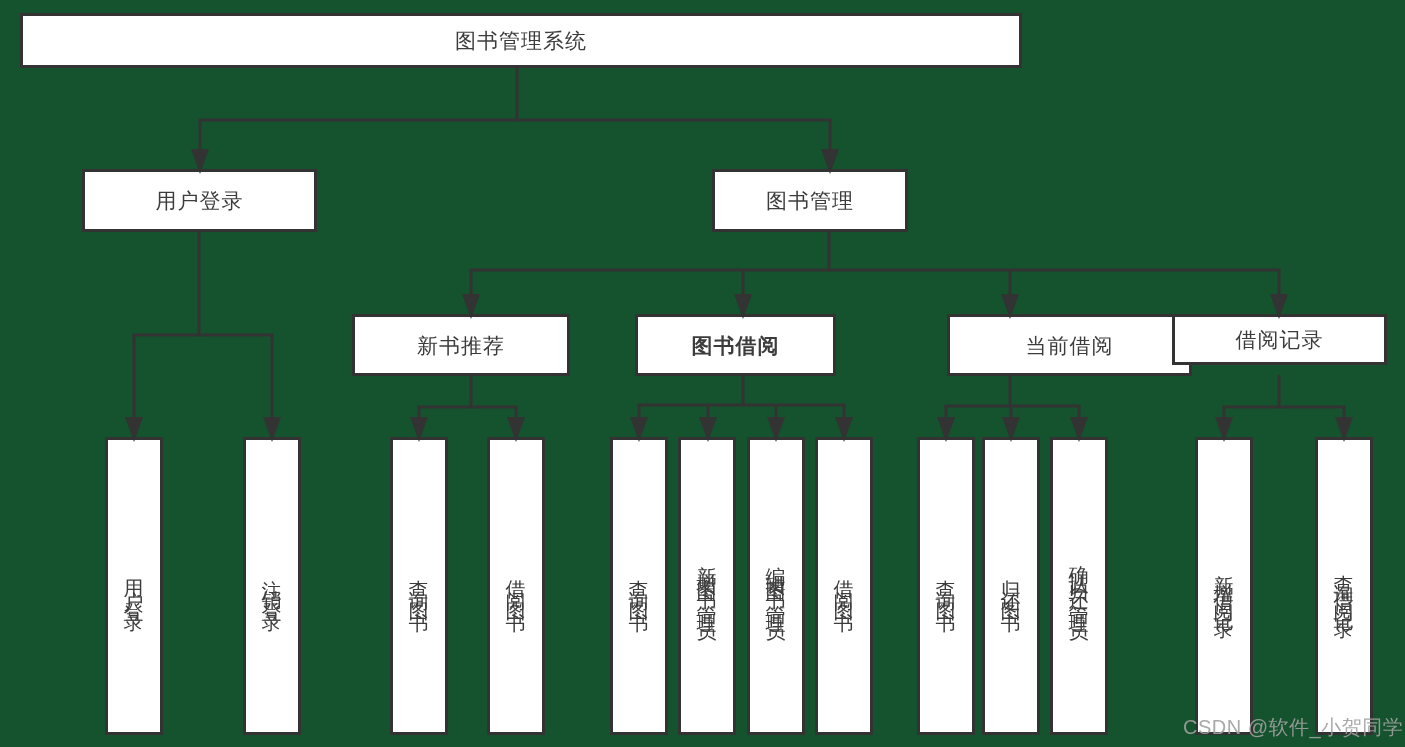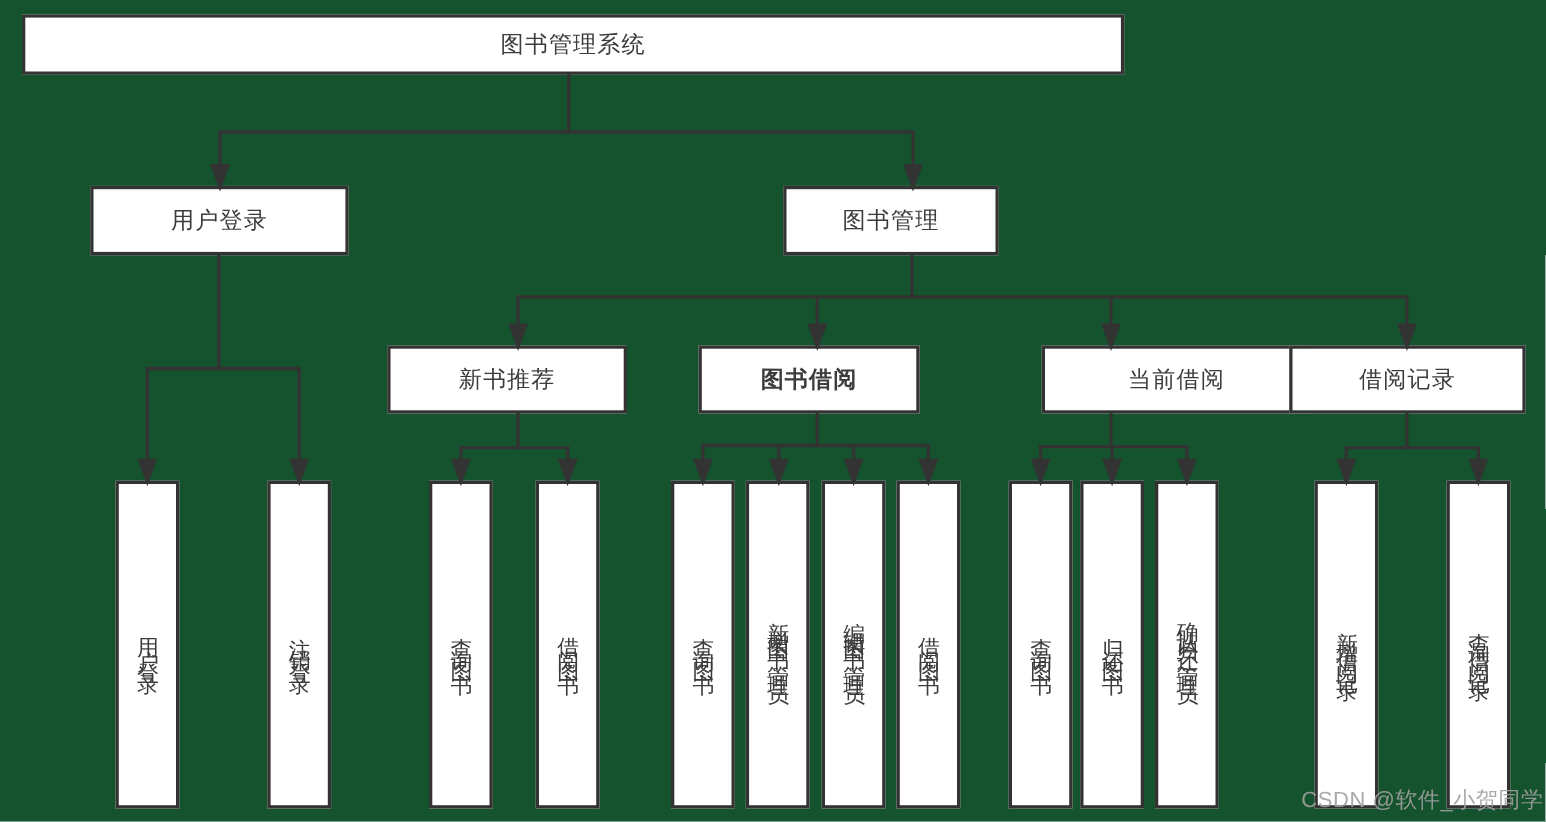--- a/index.html
+++ b/index.html
@@ -138,21 +138,21 @@
   </svg>
 
   <div class="node" style="left:20px; top:13px; width:1002px; height:55px;">图书管理系统</div>
 
   <div class="node" style="left:82px; top:169px; width:235px; height:63px;">用户登录</div>
   <div class="node" style="left:712px; top:169px; width:196px; height:63px;">图书管理</div>
 
   <div class="node" style="left:352px; top:314px; width:218px; height:62px;">新书推荐</div>
   <div class="node" style="left:635px; top:314px; width:201px; height:62px;font-weight:bold;">图书借阅</div>
   <div class="node" style="left:903px; top:314px; width:245px; height:62px;margin-left:44px;">当前借阅</div>
-  <div class="node" style="left:1172px; top:314px; width:215px; height:62px;">借阅记录</div>
+  <div class="node" style="left:1172px; top:314px; width:215px; height:51px;">借阅记录</div>
 
   <div class="vnode" style="left:105px;">用户登录</div>
   <div class="vnode" style="left:243px;">注销登录</div>
 
   <div class="vnode" style="left:390px;">查询图书</div>
   <div class="vnode" style="left:487px;">借阅图书</div>
 
   <div class="vnode" style="left:610px;">查询图书</div>
   <div class="vnode" style="left:678px; letter-spacing:8px;">新增图书（管理员）</div>
   <div class="vnode" style="left:747px; letter-spacing:8px;">编辑图书（管理员）</div>

